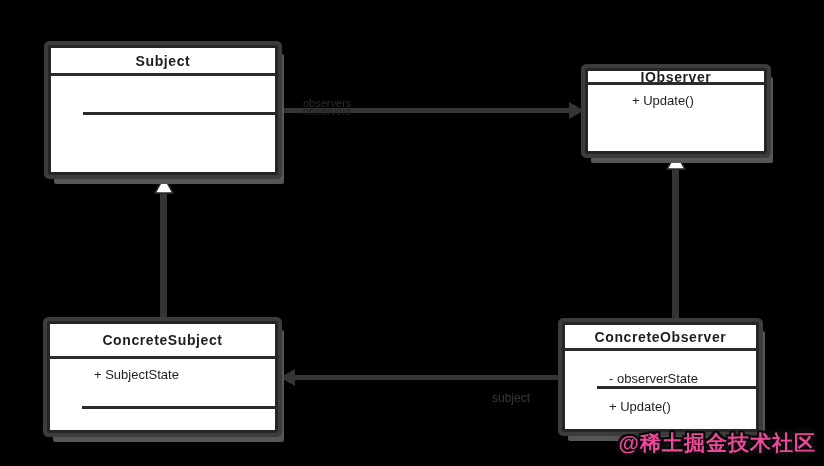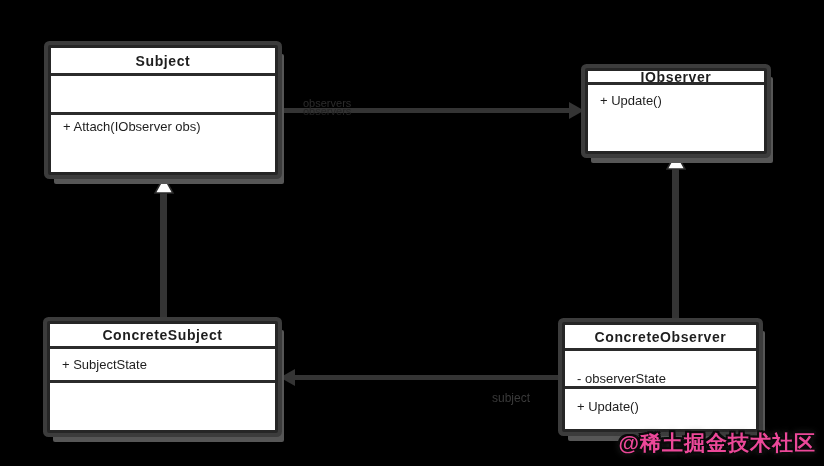--- a/index.html
+++ b/index.html
@@ -31,20 +31,21 @@
     font-size: 14px;
     letter-spacing: 0.6px;
     border-bottom: 3px solid #2b2b2b;
     flex: 0 0 auto;
   }
   .uml-section {
     font-size: 13px;
     line-height: 16px;
     padding: 4px 6px 2px 12px;
     flex: 0 0 auto;
+    margin-left: 32px;
   }
   .uml-section.divided { border-bottom: 3px solid #2b2b2b; }
   .uml-section.grow { flex: 1 1 auto; }
   .member { white-space: nowrap; }
   
   .h-line { position: absolute; height: 5px; background: #343434; }
   .v-line { position: absolute; width: 7px; background: #343434; }
   .arrowhead { position: absolute; line-height: 0; }
   
   .edge-label {
@@ -110,34 +111,33 @@
     <svg width="17" height="19" viewBox="0 0 17 19">
         <polygon points="16,1 1,9.5 16,18" fill="#343434"></polygon>
       </svg>
   </div>
   <div class="edge-label subject" style="left:492px; top:391px;">subject</div>
 
   <div class="uml-class" style="left:48px; top:45px; width:230px; height:130px;">
     <div class="uml-title" style="height:28px;">Subject</div>
     <div class="uml-section divided" style="height:39px;"></div>
     <div class="uml-section grow">
-      <div class="member">+ Attach(IObserver obs)</div>
     </div>
   </div>
 
   <div class="uml-class" style="left:585px; top:68px; width:182px; height:86px;">
     <div class="uml-title" style="height:14px;">IObserver</div>
     <div class="uml-section grow" style="padding-top:8px;">
       <div class="member">+ Update()</div>
     </div>
   </div>
 
   <div class="uml-class" style="left:47px; top:321px; width:231px; height:112px;">
-    <div class="uml-title" style="height:25px;">ConcreteSubject</div>
-    <div class="uml-section divided" style="height:34px; padding-top:8px;">
+    <div class="uml-title" style="height:35px;">ConcreteSubject</div>
+    <div class="uml-section divided" style="height:50px; padding-top:8px;">
       <div class="member">+ SubjectState</div>
     </div>
     <div class="uml-section grow"></div>
   </div>
 
   <div class="uml-class" style="left:562px; top:322px; width:197px; height:110px;">
     <div class="uml-title" style="height:26px;">ConcreteObserver</div>
     <div class="uml-section divided" style="height:38px; padding-top:20px;">
       <div class="member">- observerState</div>
     </div>

